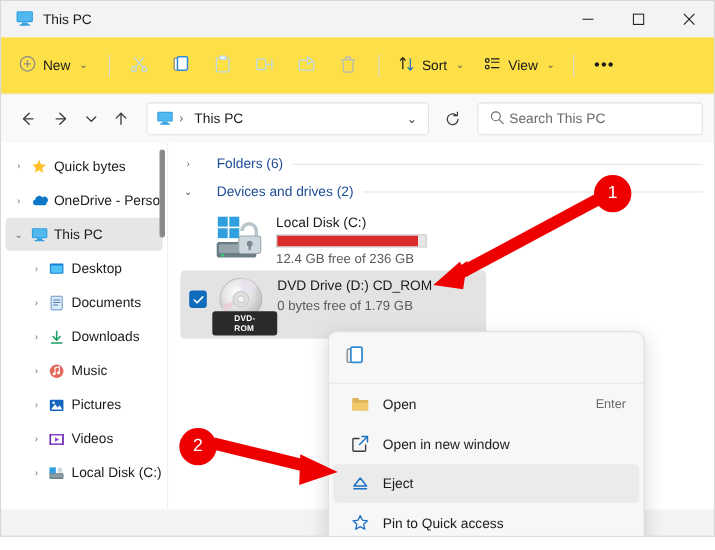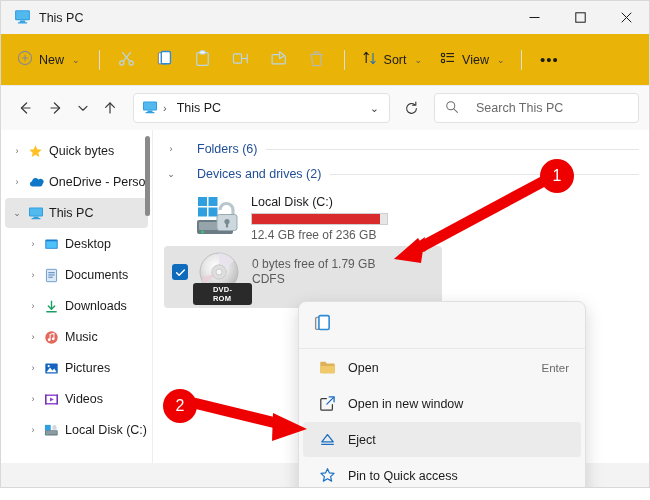--- a/index.html
+++ b/index.html
@@ -28,21 +28,21 @@
     display:flex;align-items:center;
   }
   .title-left{display:flex;align-items:center;padding-left:13px;gap:8px;}
   .title-text{font-size:12.5px;color:#1b1b1b;}
   .win-controls{position:absolute;right:0;top:0;height:33px;display:flex;}
   .wc{width:46px;height:33px;display:flex;align-items:center;justify-content:center;cursor:default;}
 
   
   .toolbar{
     position:absolute;top:33px;left:0;right:0;height:52px;
-    background:#eab308;
+    background:#fde047;
     border-bottom:1px solid #ececec;
     display:flex;align-items:center;
     padding:0 10px;box-sizing:border-box;
     gap:2px;
   }
   .tb-btn{
     height:32px;border-radius:4px;display:flex;align-items:center;
     justify-content:center;gap:6px;padding:0 8px;cursor:default;
     color:#1b1b1b;
   }
@@ -69,21 +69,21 @@
   .crumb-text{font-size:12.5px;color:#1b1b1b;margin-left:6px;}
   .crumb-sep{color:#5b5b5b;font-size:11px;margin:0 4px 0 5px;}
   .crumb-chev{margin-left:auto;color:#444;font-size:11px;padding:0 4px;}
   .refreshbtn{
     width:30px;height:30px;margin-left:5px;border-radius:4px;
     display:flex;align-items:center;justify-content:center;color:#3a3a3a;
   }
   .searchbox{
     flex:1;height:30px;margin-left:7px;margin-right:1px;
     background:#ffffff;border:1px solid #e2e2e2;border-radius:4px;
-    display:flex;align-items:center;padding:0 10px;box-sizing:border-box;gap:17px;
+    display:flex;align-items:center;padding:0 10px;box-sizing:border-box;gap:4px;
   }
   .search-ph{font-size:12.5px;color:#6a6a6a;}
 
   
   .content{
     position:absolute;top:129px;left:0;right:0;bottom:24px;
     display:flex;background:#ffffff;
   }
   .sidebar{
     width:152px;background:#ffffff;position:relative;
@@ -568,22 +568,22 @@
             <path d="M25 22 L25 3 A19 19 0 0 1 40 11 Z" fill="#e9e2ef" opacity="0.85"></path>
             <path d="M25 22 L12 35.6 A19 19 0 0 1 7.6 30 Z" fill="#d9e9d2" opacity="0.8"></path>
             <path d="M25 22 L11 34 A19 19 0 0 1 8 27.5 Z" fill="#f0c8dc" opacity="0.7"></path>
             <circle cx="25" cy="22" r="7.2" fill="#dedede" stroke="#c3c3c3" stroke-width="0.8"></circle>
             <circle cx="25" cy="22" r="3" fill="#f7f7f7" stroke="#c3c3c3" stroke-width="0.8"></circle>
           </svg>
           <div style="position:absolute;left:-1px;top:33px;background:#2a2a2a;color:#ffffff;
                       font-size:7.5px;font-weight:bold;letter-spacing:0.2px;padding:2px 20px;border-radius:3px;">DVD-ROM</div>
         </div>
         <div class="drive-info">
+          <div class="drive-name">DVD Drive (D:) CD_ROM</div>
           <div class="drive-sub" style="margin-top:4px;">0 bytes free of 1.79 GB</div>
-          <div class="drive-fs">CDFS</div>
         </div>
       </div>
     </div>
   </div>
 
   <div class="ctxmenu">
 
     <div class="ctx-top">
       <span>
         <svg width="19" height="19" viewBox="0 0 16 16">

